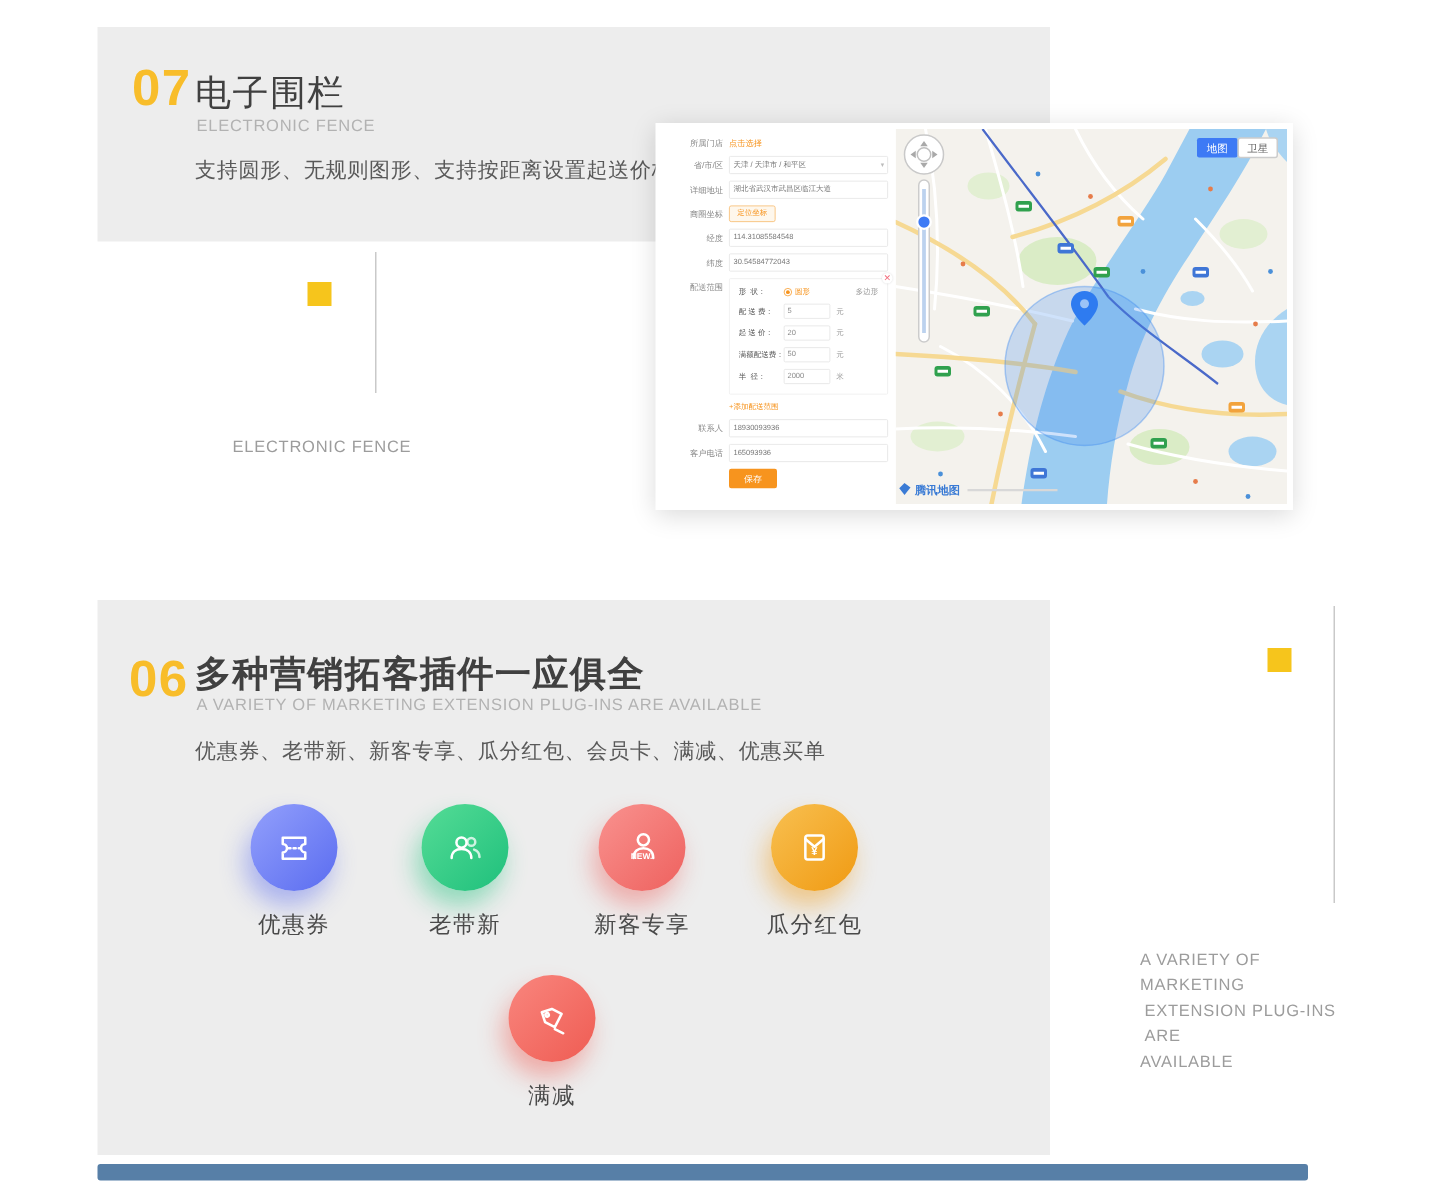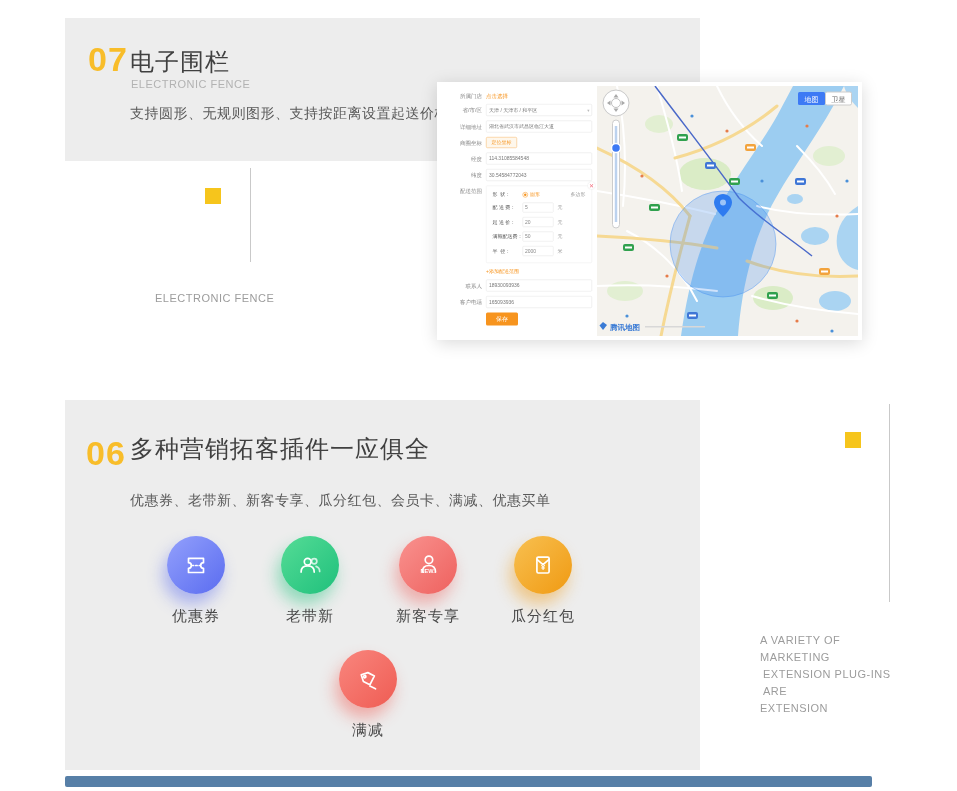--- a/index.html
+++ b/index.html
@@ -6,21 +6,21 @@
   body{font-family:"Liberation Sans","DejaVu Sans",sans-serif;}
   .page{position:relative;width:957px;height:791px;background:#fff;overflow:hidden;}
   .card{position:absolute;background:#ededed;}
   .card5{left:65px;top:18px;width:635px;height:143px;}
   .card6{left:65px;top:400px;width:635px;height:370px;}
   .bignum{position:absolute;font-size:34px;font-weight:bold;color:#f8bd2a;letter-spacing:1px;}
   .num5{left:88px;top:40px;}
   .num6{left:86px;top:434px;}
   .sec-title{position:absolute;font-size:24px;color:#404040;letter-spacing:1px;}
   .title5{left:130px;top:46px;}
-  .title6{left:130px;top:433px;}
+  .title6{left:130px;top:433px;font-weight:bold;}
   .sec-sub{position:absolute;font-size:11px;color:#b2b2b2;letter-spacing:.5px;}
   .sub5{left:131px;top:78px;}
   .sub6{left:131px;top:464px;}
   .sec-desc{position:absolute;font-size:14px;color:#595959;letter-spacing:.5px;}
   .desc5{left:130px;top:105px;}
   .desc6{left:130px;top:492px;}
   .ysq{position:absolute;width:16px;height:16px;background:#f6c51c;}
   .sq1{left:205px;top:188px;}
   .sq2{left:845px;top:432px;}
   .vline{position:absolute;width:1px;background:#c9c9c9;}
@@ -283,20 +283,21 @@
           <text x="13" y="243.5" font-size="7.5" font-weight="bold" fill="#3a7bd5">腾讯地图</text>
           <rect x="48" y="240" width="60" height="1.5" fill="#d8d8d8"></rect>
         </g>
       </svg>
     </div>
   </div>
 
   <section class="card card6"></section>
   <div class="bignum num6">06</div>
   <div class="sec-title title6">多种营销拓客插件一应俱全</div>
+  <div class="sec-sub sub6">A VARIETY OF MARKETING EXTENSION PLUG-INS ARE AVAILABLE</div>
   <div class="sec-desc desc6">优惠券、老带新、新客专享、瓜分红包、会员卡、满减、优惠买单</div>
 
   <div class="plugin pos2">
     <div class="pcircle c2">
       <svg width="30" height="30" viewBox="0 0 32 32" fill="none" stroke="#fff" stroke-width="1.8" stroke-linecap="round" stroke-linejoin="round">
         <circle cx="13.5" cy="12.5" r="3.6"></circle>
         <circle cx="20.5" cy="12" r="2.8" opacity=".75"></circle>
         <path d="M6.5 23.5 c0 -4.5 3.2 -6.5 7 -6.5 s7 2 7 6.5"></path>
         <path d="M22.5 17.5 c2.4 .8 3.8 2.6 3.8 5.3" opacity=".75"></path>
       </svg>
@@ -344,18 +345,18 @@
       </svg>
     </div>
     <div class="plabel2">满减</div>
   </div>
 
   <div class="ysq sq2"></div>
   <div class="vline vl2"></div>
   <div class="side-label sl6">
     <div>A VARIETY OF MARKETING</div>
     <div style="padding-left:3px;">EXTENSION PLUG-INS ARE</div>
-    <div>EXTENSION</div>
+    <div>AVAILABLE</div>
   </div>
 
   <div class="bottom-bar"></div>
 
 </div>
 
 </body></html>

